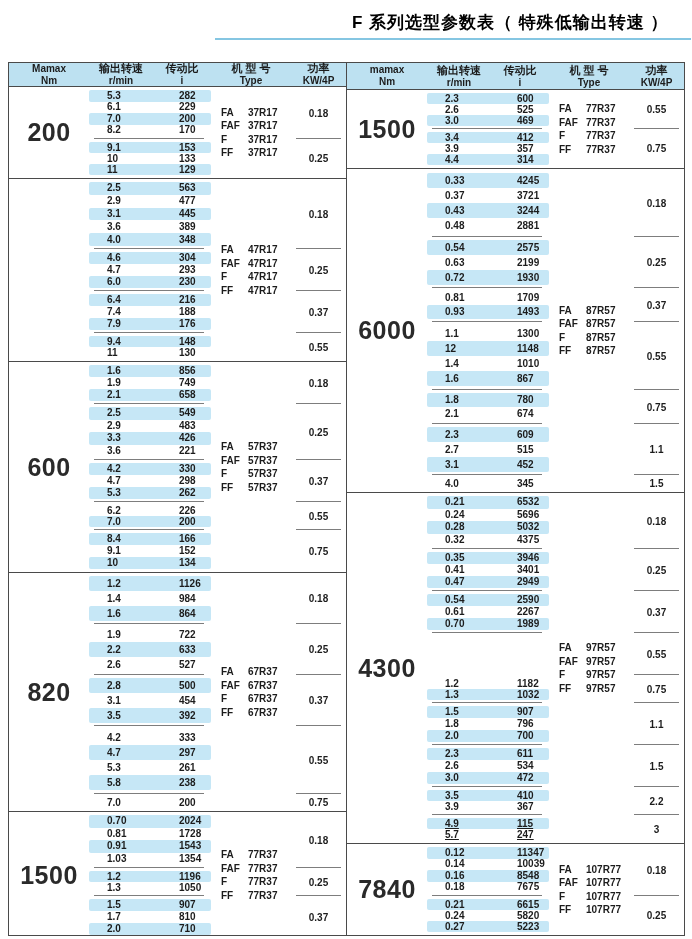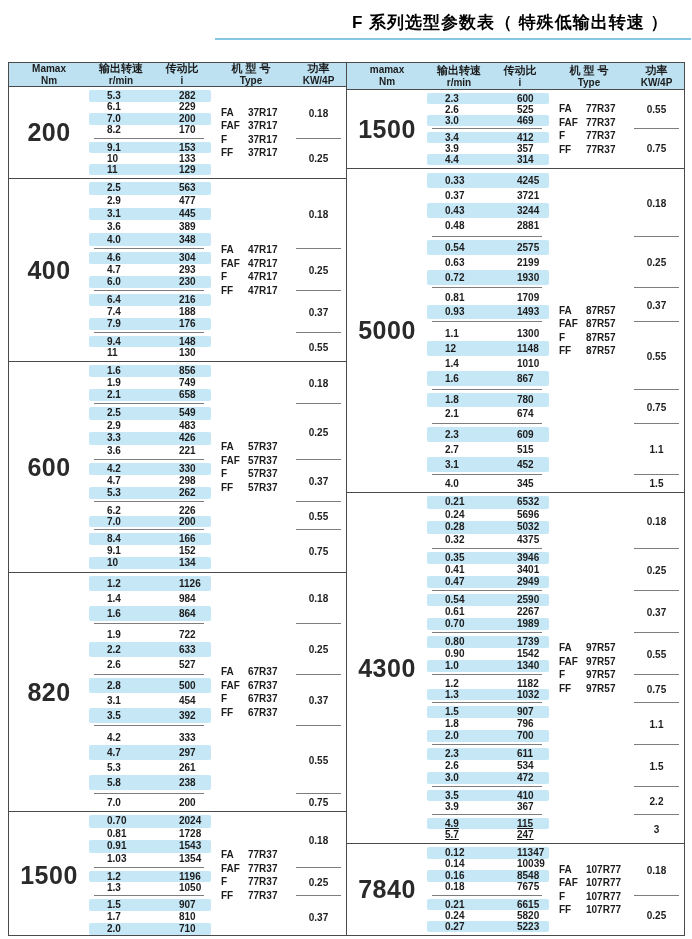--- a/index.html
+++ b/index.html
@@ -137,21 +137,20 @@
               <div class="row blue">
                 <span class="spd">11</span>
                 <span class="rat">129</span>
               </div>
             </div>
             <div class="cell-power" style="grid-row: 2;">
               <span>0.25</span>
             </div>
           </div>
           <div class="section" style="flex-grow: 27; grid-template-rows: 5fr 3fr 3fr 2fr;">
-            <div class="cell-torque" style="grid-row: 1 / span 4;">400</div>
             <div class="cell-type" style="grid-row: 1 / span 4;">
               <div class="type-line">
                 <span class="tp">FA</span>
                 <span class="tm">47R17</span>
               </div>
               <div class="type-line">
                 <span class="tp">FAF</span>
                 <span class="tm">47R17</span>
               </div>
               <div class="type-line">
@@ -592,21 +591,21 @@
               <div class="row blue">
                 <span class="spd">4.4</span>
                 <span class="rat">314</span>
               </div>
             </div>
             <div class="cell-power" style="grid-row: 2;">
               <span>0.75</span>
             </div>
           </div>
           <div class="section" style="flex-grow: 43.5; grid-template-rows: 4fr 3fr 2fr 4fr 2fr 3fr 1fr;">
-            <div class="cell-torque" style="grid-row: 1 / span 7;">5000</div>
+            <div class="cell-torque" style="grid-row: 1 / span 7;">6000</div>
             <div class="cell-type" style="grid-row: 1 / span 7;">
               <div class="type-line">
                 <span class="tp">FA</span>
                 <span class="tm">87R57</span>
               </div>
               <div class="type-line">
                 <span class="tp">FAF</span>
                 <span class="tm">87R57</span>
               </div>
               <div class="type-line">
@@ -798,34 +797,20 @@
                 <span class="rat">2267</span>
               </div>
               <div class="row blue">
                 <span class="spd">0.70</span>
                 <span class="rat">1989</span>
               </div>
             </div>
             <div class="cell-power sep" style="grid-row: 3;">
               <span>0.37</span>
             </div>
-            <div class="cell-band sep" style="grid-row: 4;">
-              <div class="row blue">
-                <span class="spd">0.80</span>
-                <span class="rat">1739</span>
-              </div>
-              <div class="row">
-                <span class="spd">0.90</span>
-                <span class="rat">1542</span>
-              </div>
-              <div class="row blue">
-                <span class="spd">1.0</span>
-                <span class="rat">1340</span>
-              </div>
-            </div>
             <div class="cell-power sep" style="grid-row: 4;">
               <span>0.55</span>
             </div>
             <div class="cell-band sep" style="grid-row: 5;">
               <div class="row">
                 <span class="spd">1.2</span>
                 <span class="rat">1182</span>
               </div>
               <div class="row blue">
                 <span class="spd">1.3</span>

